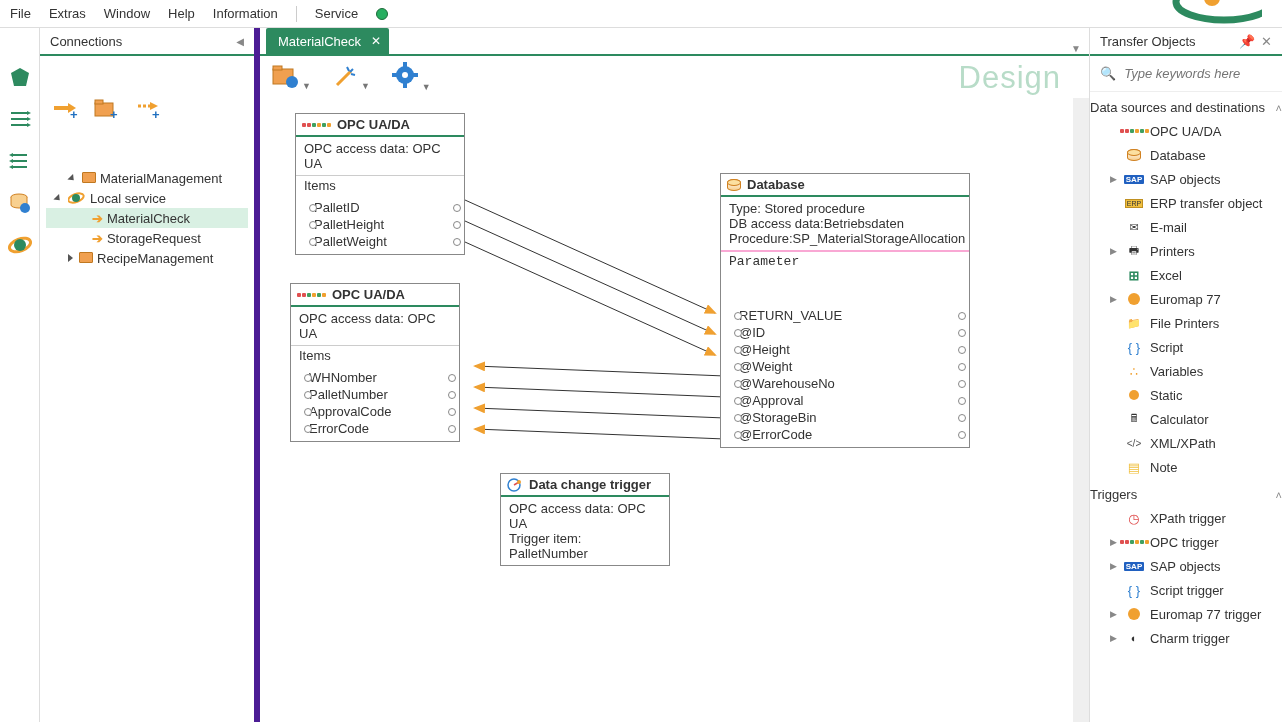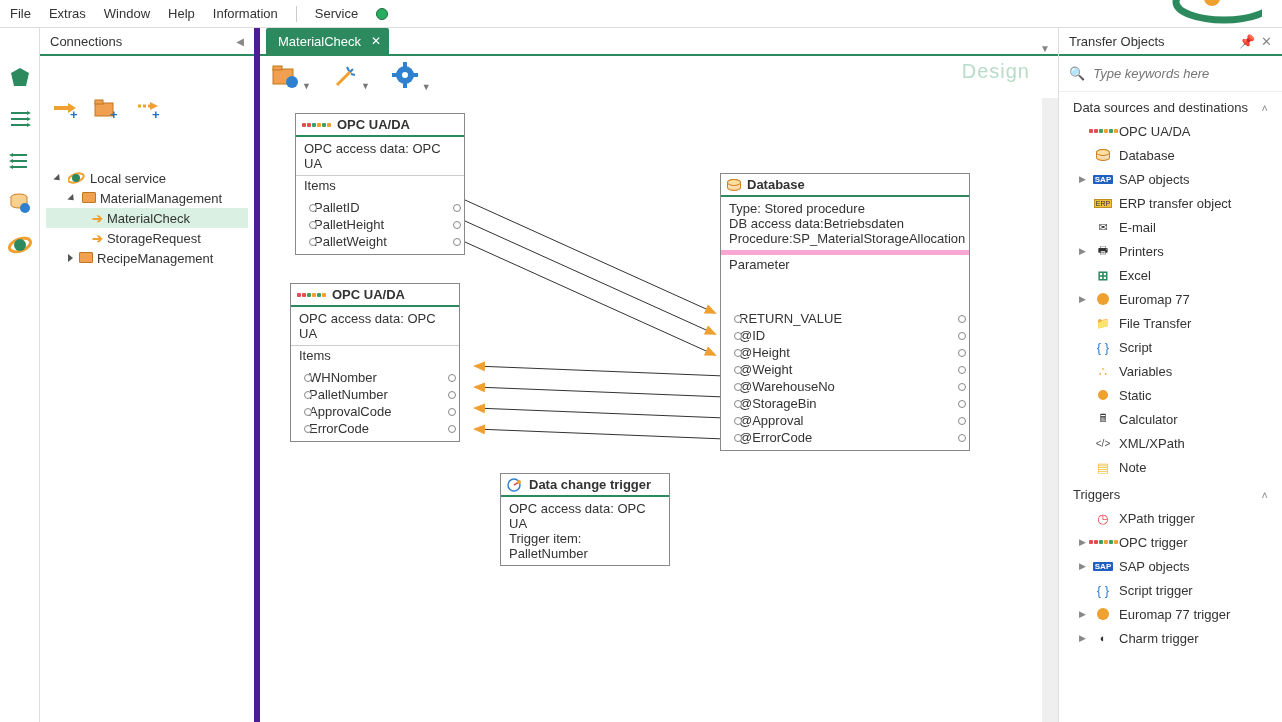--- a/index.html
+++ b/index.html
@@ -34,43 +34,43 @@
 .arrow-ic { color:#f0a030; font-weight:bold; }
 
 
 .center { flex: 1; display: flex; flex-direction: column; min-width:0; }
 .tabbar { height: 28px; display: flex; align-items: flex-end; padding-left: 6px; border-bottom: 2px solid #2d8a5f; position:relative;}
 .tab { background: #2d8a5f; color: #fff; height: 26px; display: flex; align-items: center; padding: 0 8px 0 12px; gap: 10px; border-radius: 2px 2px 0 0; }
 .tab-close { font-size: 12px; cursor: pointer; }
 .tab-dropdown { margin-left:auto; margin-right:8px; color:#888; font-size:10px; cursor:pointer; }
 .canvas-toolbar { height: 42px; display: flex; align-items: center; padding: 0 12px; gap: 22px; position: relative; }
 .canvas-toolbar .dropdown-caret { font-size:9px; color:#777; margin-left:2px;}
-.mode-label { position:absolute; right:28px; top:4px; font-size:20px; color:#b8dcc8; font-weight:300; letter-spacing:1px;}
+.mode-label { position:absolute; right:28px; top:4px; font-size:31px; color:#b8dcc8; font-weight:300; letter-spacing:1px;}
 .canvas { flex:1; position:relative; background:#fff; overflow:hidden; border-right: 16px solid #efefef;}
 .canvas-scrollbar-thumb { position:absolute; right:-14px; width:12px; background:#c8c8c8; border:1px solid #aaa; border-radius:2px;}
 
 .node { position:absolute; background:#fff; border:1px solid #888; }
 .node-header { display:flex; align-items:center; gap:6px; padding:3px 6px; border-bottom:2px solid #2d8a5f; font-weight:bold; font-size:13px;}
 .node-body { padding: 4px 8px; border-top:1px solid #ccc; }
 .node-body.first { border-top:none;}
 .node-line { padding: 1px 0; display:flex; align-items:center; position:relative;}
 .node-section-label { font-weight:normal; padding:2px 8px; }
 .port { width:8px; height:8px; border:1px solid #888; border-radius:50%; background:#fff; position:absolute; }
 .port.left { left:-5px; }
 .port.right { right:-5px; }
 
 svg.wires { position:absolute; left:0; top:0; pointer-events:none; }
 
 
-.rightpanel { width: 224px; border-left: 1px solid #ddd; display:flex; flex-direction:column; }
+.rightpanel { width: 193px; border-left: 1px solid #ddd; display:flex; flex-direction:column; }
 .rp-header { height:28px; border-bottom:2px solid #2d8a5f; display:flex; align-items:center; padding:0 10px; justify-content:space-between;}
 .rp-tools { display:flex; gap:6px; color:#888; font-size:11px;}
 .rp-search { height:36px; display:flex; align-items:center; padding:0 10px; gap:8px; border-bottom:1px solid #eee;}
 .rp-search input { border:none; outline:none; flex:1; color:#888; font-style:italic;}
-.rp-section-head { padding:8px 14px 4px; display:flex; justify-content:space-between; align-items:center; font-size:14px;}
+.rp-section-head { padding:8px 0 4px; display:flex; justify-content:space-between; align-items:center; font-size:14px;}
 .rp-section-head .chev { color:#888; font-size:11px;}
 .rp-item { display:flex; align-items:center; gap:8px; padding:3px 10px 3px 20px; cursor:pointer; height:24px;}
 .rp-item .exp { color:#888; font-size:9px; width:8px; display:inline-block;}
 .rp-icon { width:16px; height:14px; display:inline-flex; align-items:center; justify-content:center; font-size:11px;}
 
 
 .ic-opc { display:inline-flex; gap:1px;}
 .ic-opc span{ width:4px; height:4px; border-radius:1px;}
 .ic-db { width:14px; height:12px; border:1px solid #d08020; border-radius:50%/30%; background:linear-gradient(#fff,#f8d090); position:relative;}
 .ic-db:before{content:"";position:absolute;left:-1px;right:-1px;top:-1px;height:5px;border:1px solid #d08020;border-radius:50%;background:#fce0a0;}
@@ -153,33 +153,33 @@
             <text x="16" y="21" font-size="12" fill="#2070c0" font-weight="bold">+</text>
           </svg></span>
       <span><svg width="26" height="22">
             <path d="M2 8 h14" stroke="#f0a030" stroke-width="3" stroke-dasharray="3,2"></path>
             <polygon points="14,4 22,8 14,12" fill="#f0a030"></polygon>
             <text x="16" y="21" font-size="12" fill="#2070c0" font-weight="bold">+</text>
           </svg></span>
     </div>
     <div class="conn-tree">
       <div class="tree-row">
+          <span class="tree-indent" style="width:18px"></span>
+          <span class="tri tri-open"></span>
+          <span class="folder-ic"></span>
+          <span>MaterialManagement</span>
+        </div>
+      <div class="tree-row">
           <span class="tree-indent" style="width:4px"></span>
           <span class="tri tri-open"></span>
           <svg width="18" height="14">
             <ellipse cx="8" cy="7" rx="8" ry="4" fill="none" stroke="#f0a030" stroke-width="2" transform="rotate(-20 8 7)"></ellipse>
             <circle cx="8" cy="7" r="4" fill="#2d8a5f"></circle>
           </svg>
           <span>Local service</span>
-        </div>
-      <div class="tree-row">
-          <span class="tree-indent" style="width:18px"></span>
-          <span class="tri tri-open"></span>
-          <span class="folder-ic"></span>
-          <span>MaterialManagement</span>
         </div>
       <div class="tree-row selected">
           <span class="tree-indent" style="width:42px"></span>
           <span class="arrow-ic">➔</span>
           <span>MaterialCheck</span>
         </div>
       <div class="tree-row">
           <span class="tree-indent" style="width:42px"></span>
           <span class="arrow-ic">➔</span>
           <span>StorageRequest</span>
@@ -317,21 +317,21 @@
       <div class="node" style="left:460px; top:75px; width:250px;">
         <div class="node-header">
             <span class="ic-db"></span>
             <span>Database</span>
           </div>
         <div class="node-body first">
           <div>Type: Stored procedure</div>
           <div>DB access data:Betriebsdaten</div>
           <div>Procedure:SP_MaterialStorageAllocation</div>
         </div>
-        <div class="node-section-label" style="border-top:5px solid #f9a8d4;">Parameter</div>
+        <div class="node-section-label" style="border-top:2px solid #f9a8d4;font-family:Liberation Mono, monospace;">Parameter</div>
         <div class="node-body" style="border-top:none; padding-left:18px;margin-top:32px;">
           <div class="node-line">
               <span class="port left"></span>
               <span>RETURN_VALUE</span>
               <span class="port right"></span>
             </div>
           <div class="node-line">
               <span class="port left"></span>
               <span>@ID</span>
               <span class="port right"></span>
@@ -346,26 +346,26 @@
               <span>@Weight</span>
               <span class="port right"></span>
             </div>
           <div class="node-line">
               <span class="port left"></span>
               <span>@WarehouseNo</span>
               <span class="port right"></span>
             </div>
           <div class="node-line">
               <span class="port left"></span>
+              <span>@Approval</span>
+              <span class="port right"></span>
+            </div>
+          <div class="node-line">
+              <span class="port left"></span>
               <span>@StorageBin</span>
-              <span class="port right"></span>
-            </div>
-          <div class="node-line">
-              <span class="port left"></span>
-              <span>@Approval</span>
               <span class="port right"></span>
             </div>
           <div class="node-line">
               <span class="port left"></span>
               <span>@ErrorCode</span>
               <span class="port right"></span>
             </div>
         </div>
       </div>
 
@@ -461,21 +461,21 @@
         <div class="rp-item">
           <span class="exp">▶</span>
           <span class="rp-icon">
             <span style="width:12px;height:12px;border-radius:50%;background:#f0a030;display:inline-block;"></span>
           </span>
           <span>Euromap 77</span>
         </div>
         <div class="rp-item">
           <span class="exp"></span>
           <span class="rp-icon">📁</span>
-          <span>File Transfer</span>
+          <span>File Printers</span>
         </div>
         <div class="rp-item">
           <span class="exp"></span>
           <span class="rp-icon">
             <span style="color:#3080d0;">{ }</span>
           </span>
           <span>Script</span>
         </div>
         <div class="rp-item">
           <span class="exp"></span>

